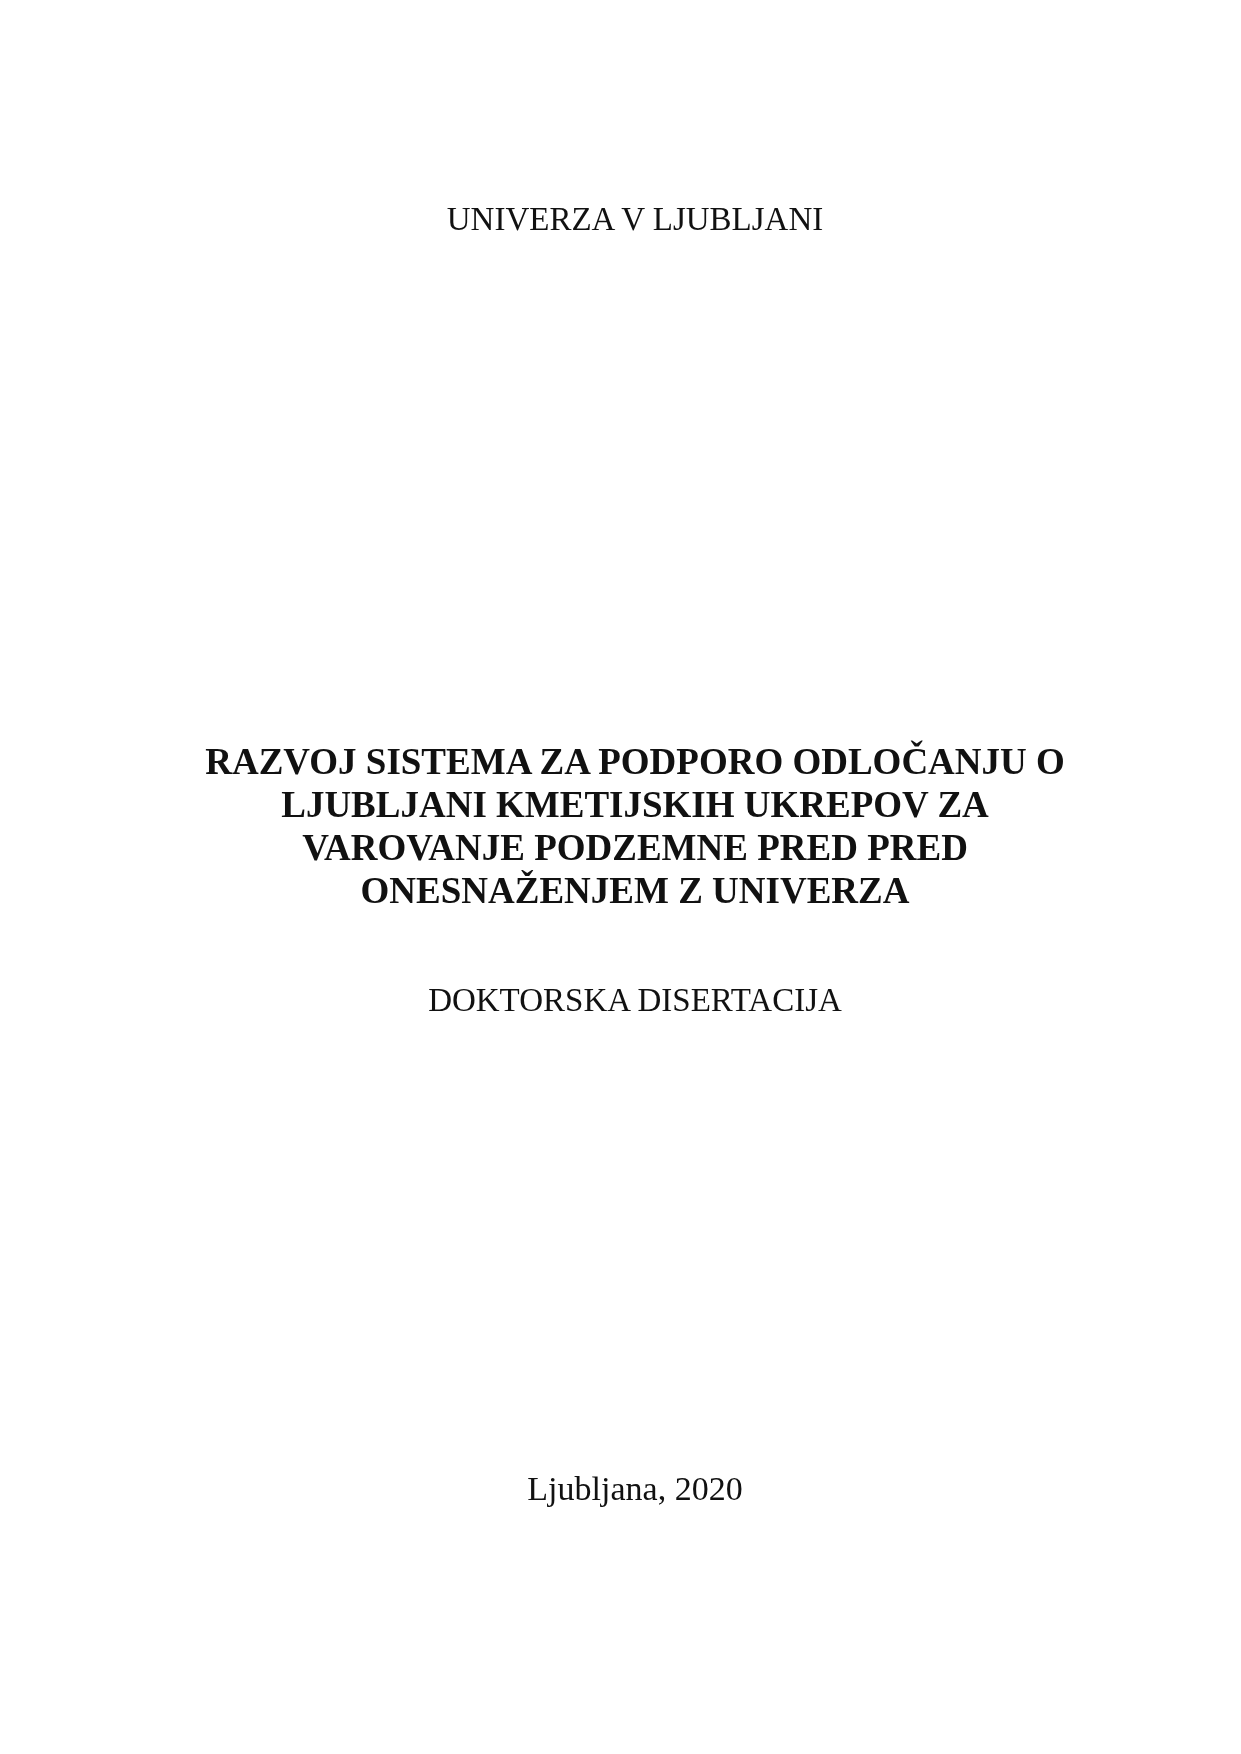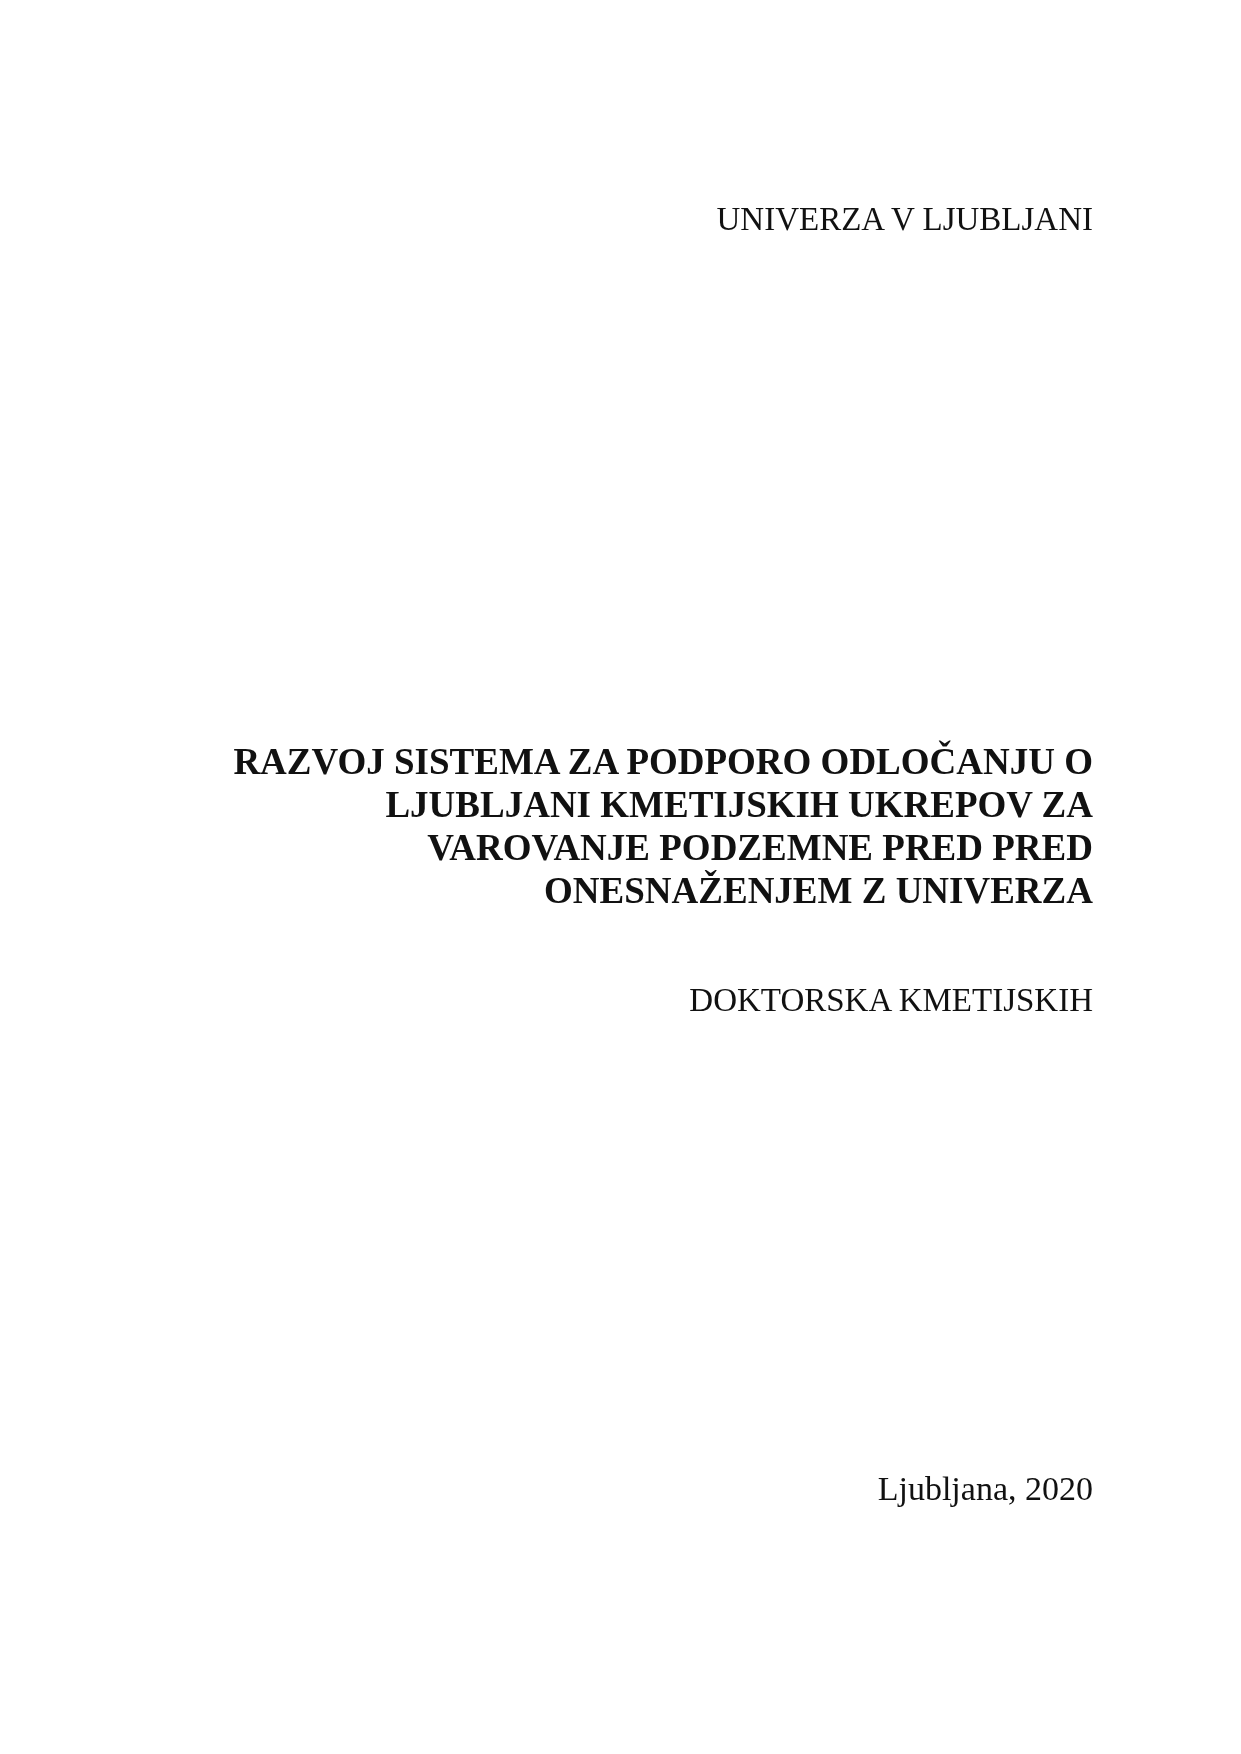--- a/index.html
+++ b/index.html
@@ -14,21 +14,21 @@
     background: #ffffff;
     color: #111111;
     font-family: "Liberation Serif", serif;
     overflow: hidden;
   }
   
   .center-block {
     position: absolute;
     left: 177px;
     right: 148px;
-    text-align: right;
+    text-align: center;
     white-space: nowrap;
   }
   .institution {
     top: 200px;
     font-size: 33px;
     line-height: 38px;
   }
   .author {
     top: 506px;
     font-size: 34px;
@@ -61,17 +61,17 @@
   </div>
 
 
   <div class="center-block title">
     <div>RAZVOJ SISTEMA ZA PODPORO ODLOČANJU O</div>
     <div>LJUBLJANI KMETIJSKIH UKREPOV ZA</div>
     <div>VAROVANJE PODZEMNE PRED PRED</div>
     <div>ONESNAŽENJEM Z UNIVERZA</div>
   </div>
 
-  <div class="center-block doctype">DOKTORSKA KMETIJSKIH</div>
+  <div class="center-block doctype">DOKTORSKA DISERTACIJA</div>
 
   <div class="center-block place">Ljubljana, 2020</div>
 
 </div>
 
 </body></html>

